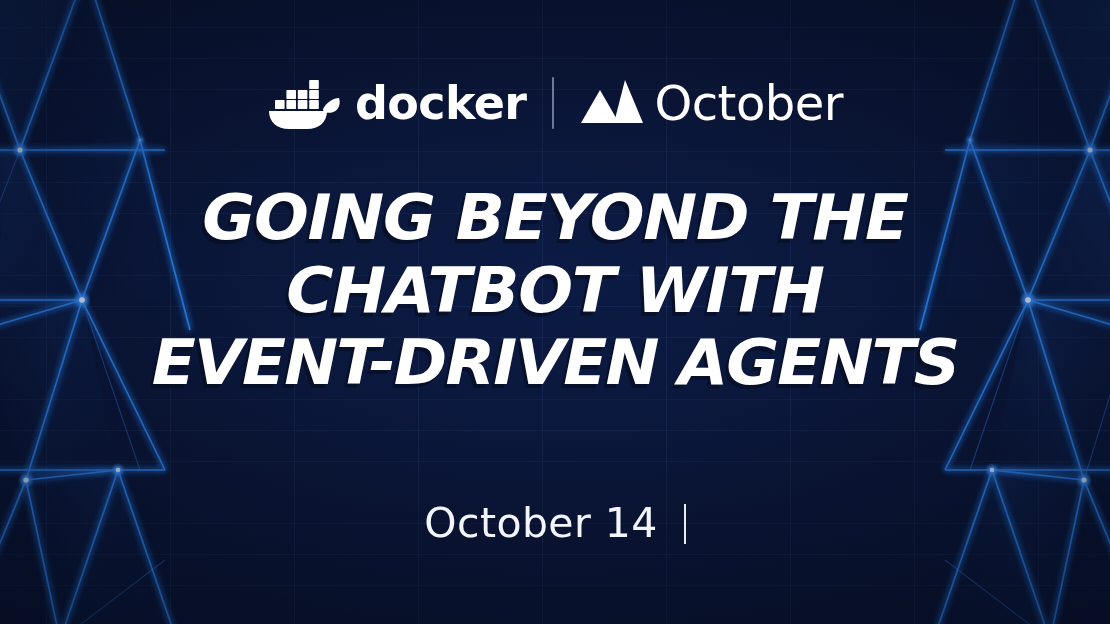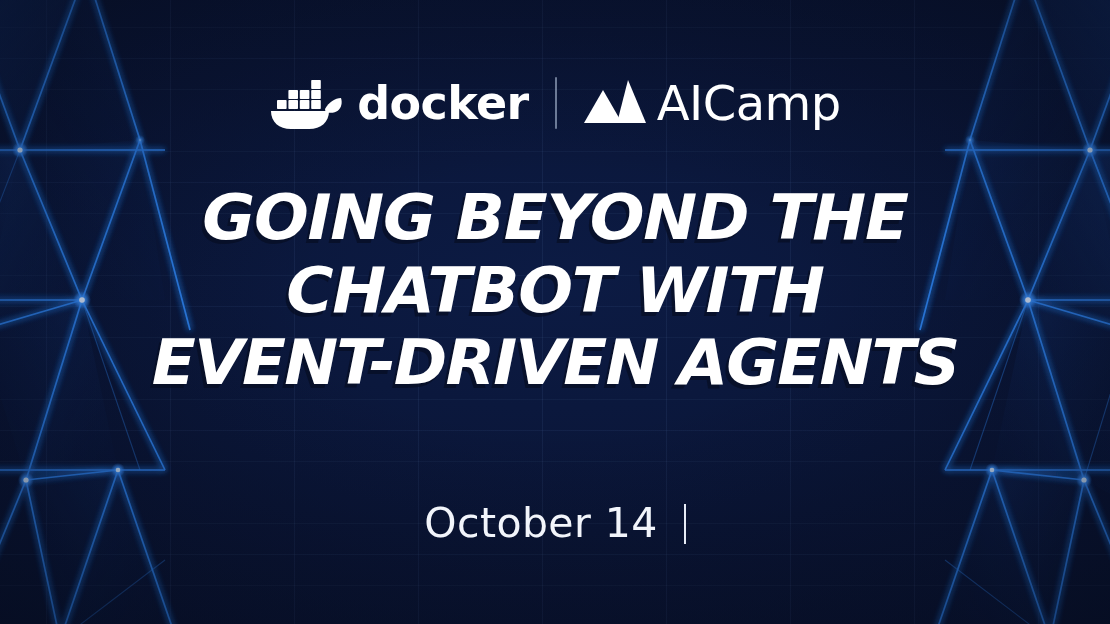--- a/index.html
+++ b/index.html
@@ -354,21 +354,21 @@
 
       <div class="logo-divider"></div>
 
       <div class="logo-aicamp">
         <svg class="aicamp-mark" width="64" height="50" viewBox="0 0 64 50">
           <g fill="#ffffff">
             <polygon points="20,12 39,45 1,45"></polygon>
             <polygon points="45,2 63,45 34,45"></polygon>
           </g>
         </svg>
-        <span class="aicamp-word">AICamp</span>
+        <span class="aicamp-word">October</span>
       </div>
 
     </div>
 
     <h1 class="headline">
       <span class="ln ln-1">GOING BEYOND THE</span>
       <span class="ln ln-2">CHATBOT WITH</span>
       <span class="ln ln-3">EVENT-DRIVEN AGENTS</span>
     </h1>
 

